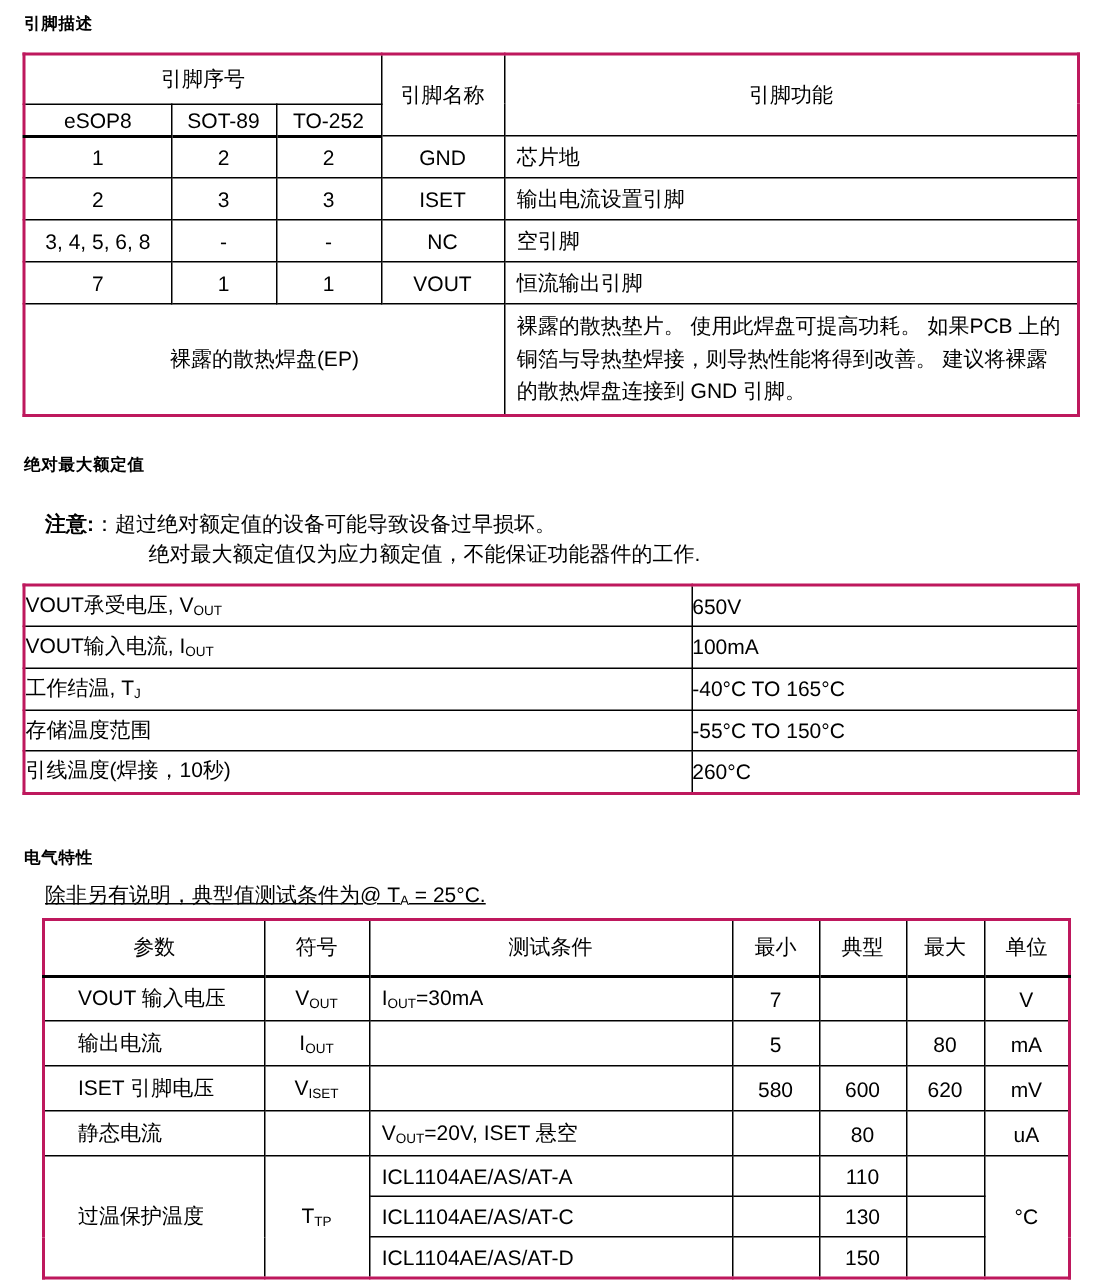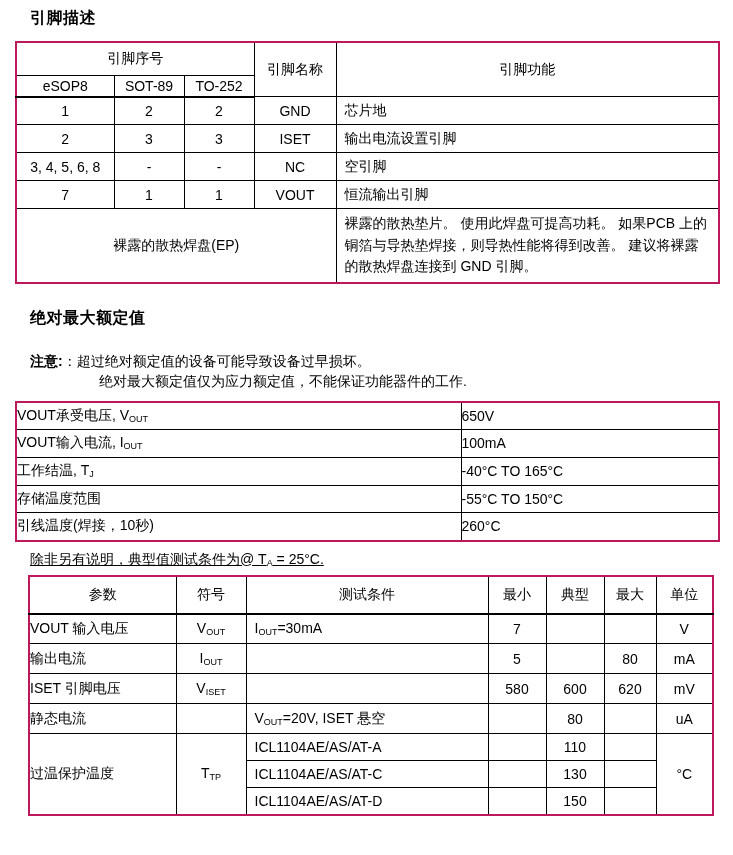--- a/index.html
+++ b/index.html
@@ -9,39 +9,39 @@
     color: #000000;
     font-family: "Liberation Sans", "DejaVu Sans", sans-serif;
     font-size: 14px;
   }
   .page {
     width: 733px;
     min-height: 855px;
     padding: 8px 14px 0 15px;
   }
   h2.sec-title {
-    font-size: 16px;
+    font-size: 11px;
     font-weight: bold;
-    margin: 0 0 0 15px;
+    margin: 0 0 0 1px;
     letter-spacing: 0.5px;
   }
   
   table {
     border-collapse: collapse;
     table-layout: fixed;
     border: 2px solid #be185d;
   }
   td, th {
     border: 1px solid #000;
     font-weight: normal;
     padding: 2px 4px;
     overflow: hidden;
   }
   .center { text-align: center; }
-  .left   { text-align: left; padding-left: 0; }
+  .left   { text-align: left; padding-left: 22px; }
   .sub {
     font-size: 9px;
     vertical-align: -2px;
     letter-spacing: 0;
   }
   
   .pin-table { width: 703px; margin-top: 12px; }
   .pin-table tr.hdr1 td { height: 33px; }
   .pin-table tr.hdr2 td { height: 16px; border-bottom: 2px solid #000; }
   .pin-table tr.data td { height: 28px; }
@@ -157,20 +157,21 @@
       <td><span>存储温度范围</span><span class="sub"></span></td>
       <td>-55°C TO 150°C</td>
     </tr>
     <tr>
       <td><span>引线温度(焊接，10秒)</span><span class="sub"></span></td>
       <td>260°C</td>
     </tr>
   </tbody>
     </table>
 
+  <h2 class="sec-title sec3-title">电气特性</h2>
 
   <div class="ec-intro">
     <span class="ul"><span>除非另有说明，典型值测试条件为@ T</span><span class="sub">A</span><span> = 25°C.</span></span>
   </div>
 
   <table class="ec-table">
     <colgroup>
       <col style="width:147px">
         <col style="width:70px">
         <col style="width:242px">

